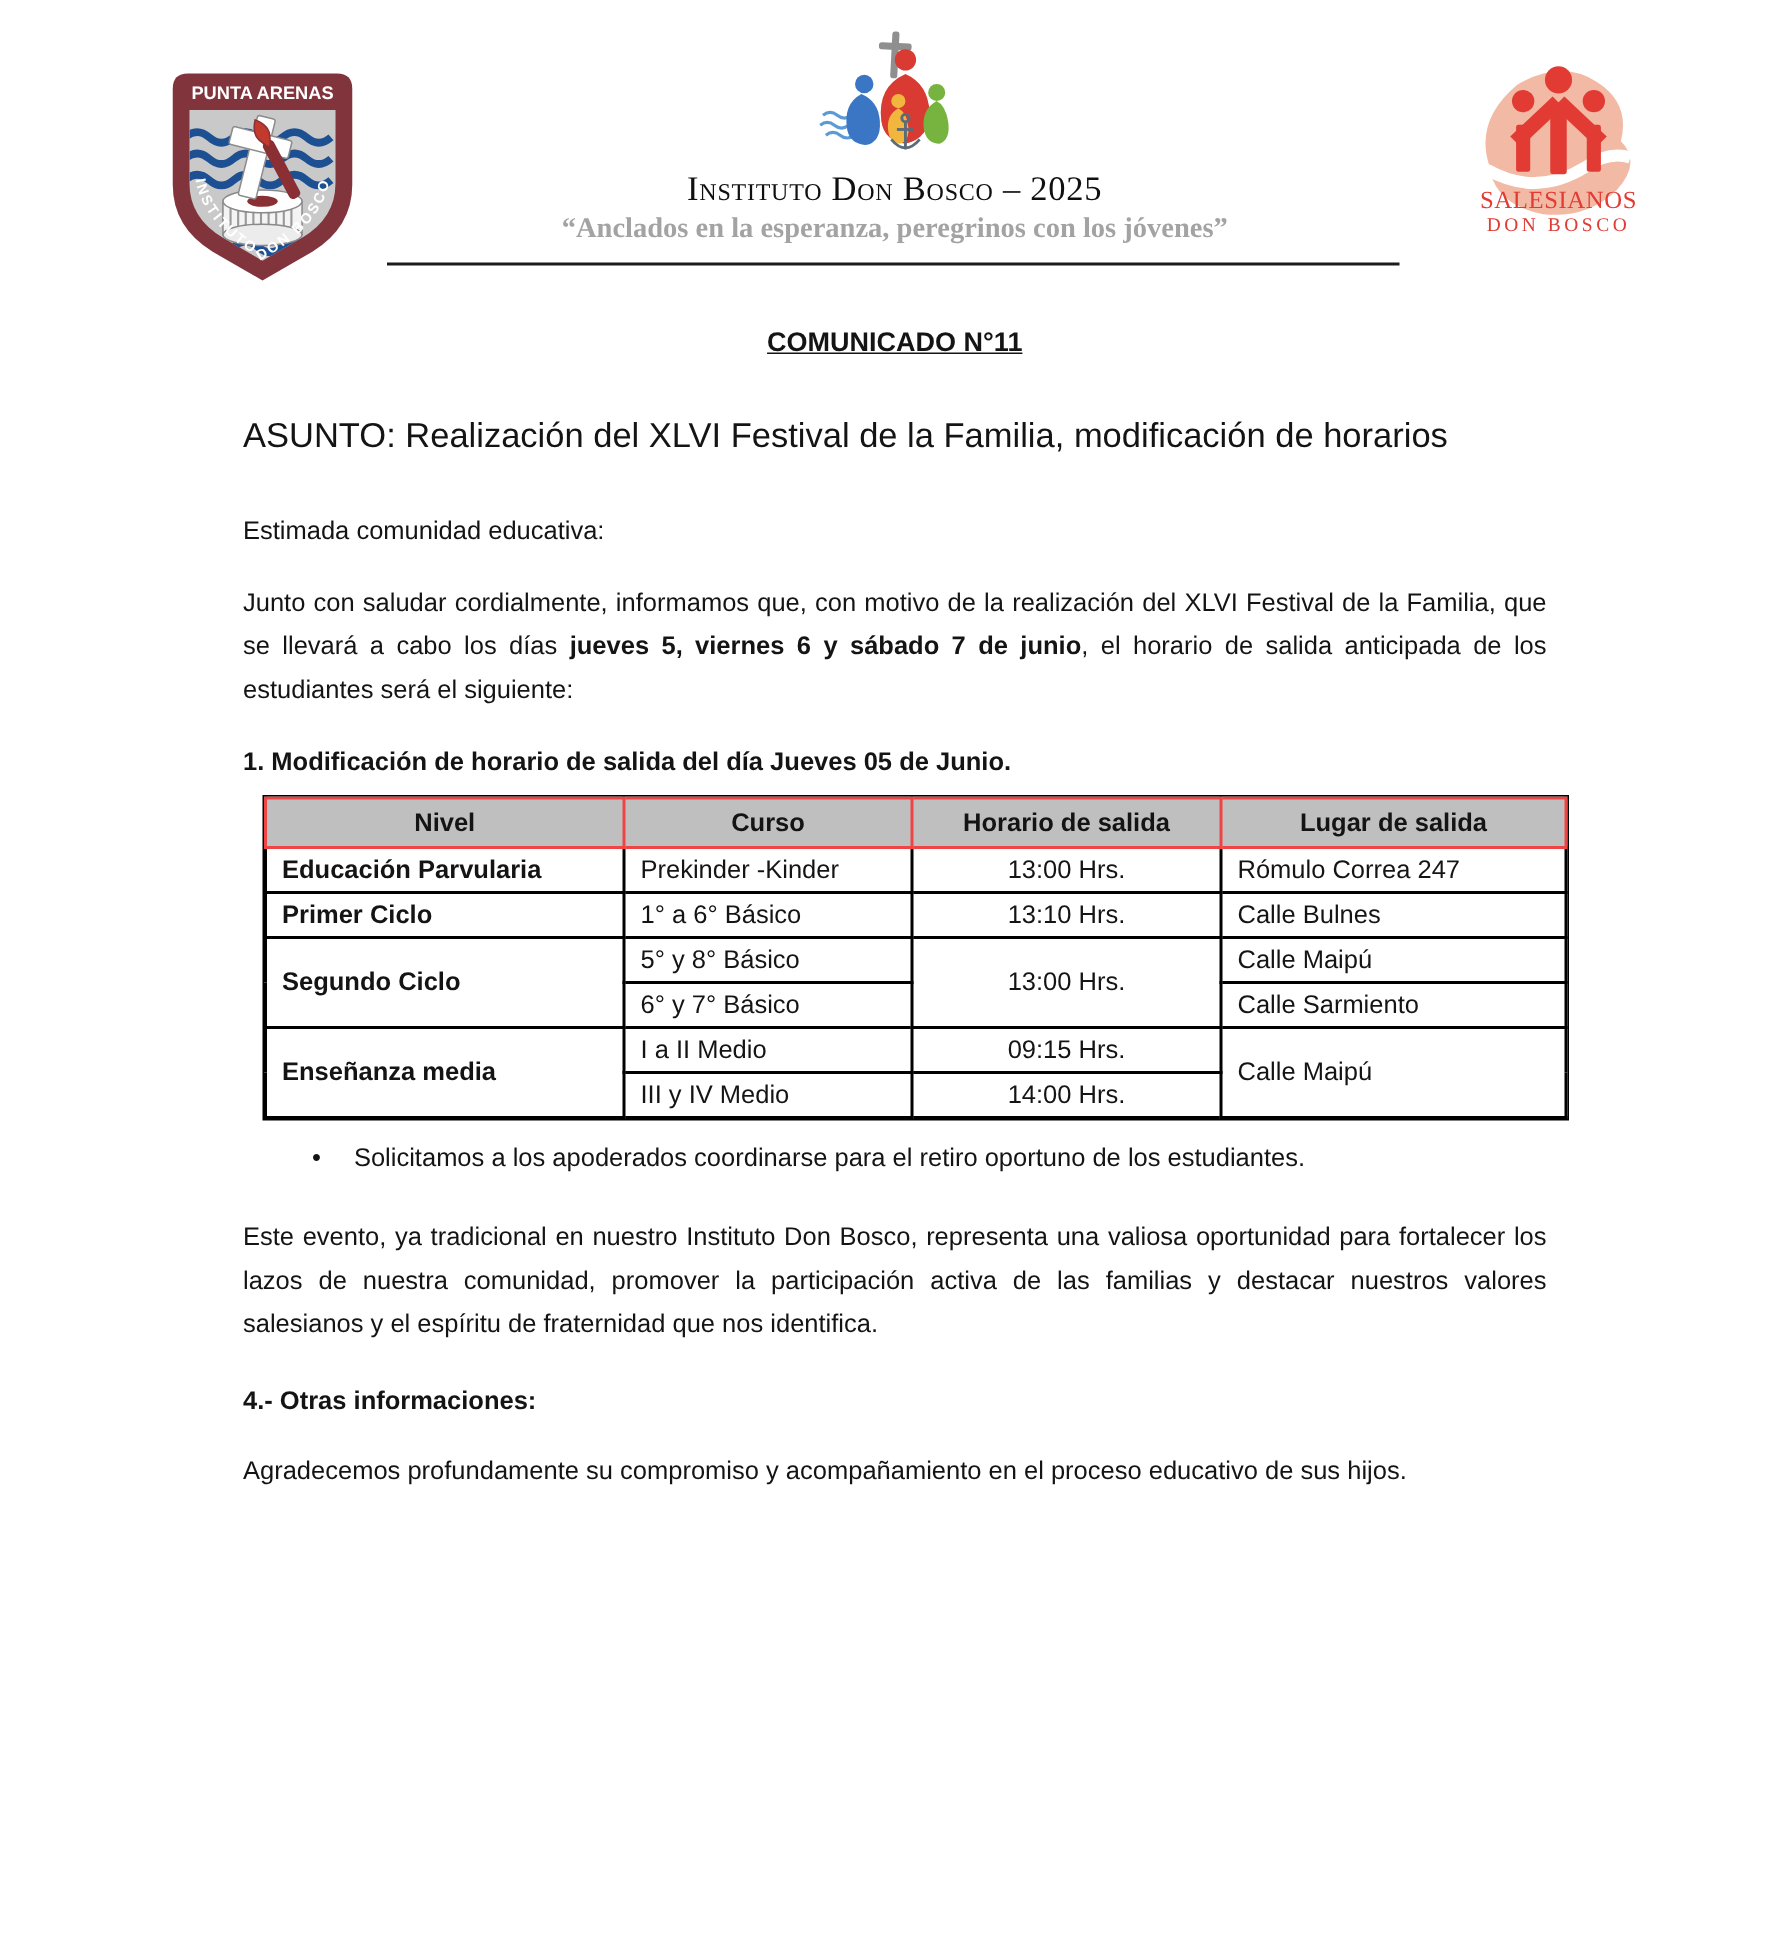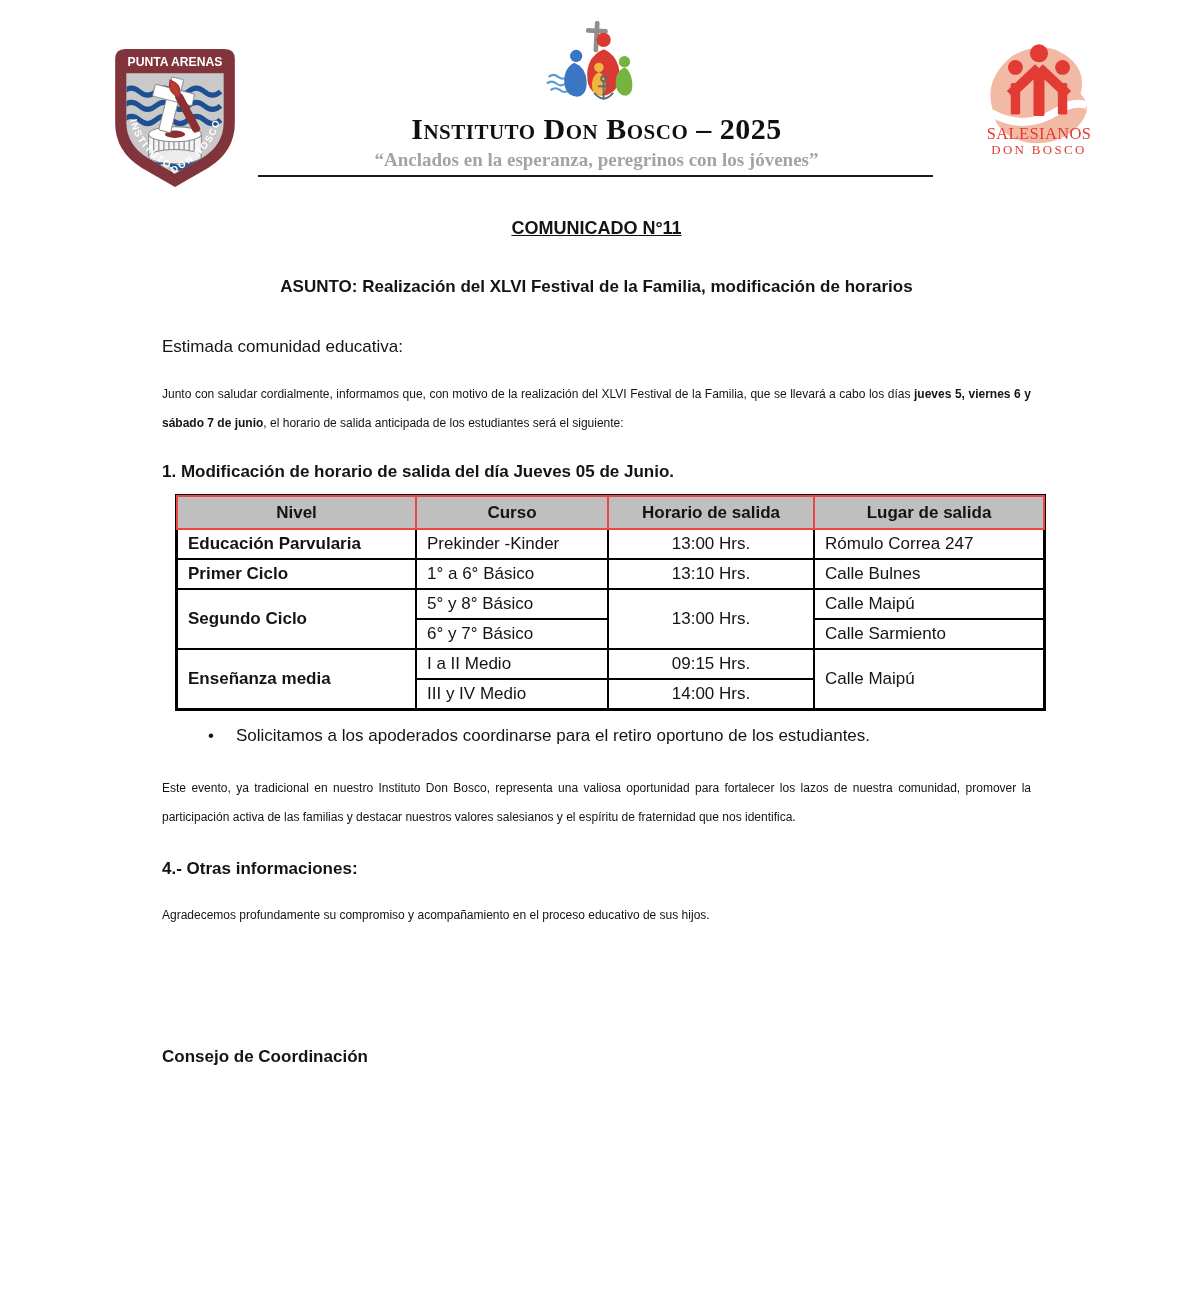--- a/index.html
+++ b/index.html
@@ -7,37 +7,37 @@
   .page {
     width:1193px; height:1088px; background:#fff; position:relative;
     font-family:"Liberation Sans", sans-serif; color:#141414; overflow:hidden;
   }
   
   .header { position:relative; height:196px; }
   .logo-left  { position:absolute; left:113px; top:47px; }
   .logo-right { position:absolute; left:980px; top:36px; }
   .header-center { position:absolute; left:0; right:0; top:20px; text-align:center; }
   .inst-title {
-    font-family:"Liberation Serif", serif; font-weight:bold; font-size:30px;
+    font-family:"Liberation Serif", serif; font-weight:normal; font-size:23px;
     font-variant:small-caps; letter-spacing:0.5px; color:#101010; margin-top:-2px;
   }
   .inst-subtitle {
     font-family:"Liberation Serif", serif; font-weight:bold; font-size:19px;
     color:#a3a3a3; margin-top:3px;
   }
   .header-rule {
     position:absolute; top:175px; left:258px; width:675px;
     border-top:2.5px solid #1c1c1c;
   }
   
   .content { padding:0 162px; }
   .comunicado { text-align:center; font-weight:bold; font-size:18px; margin-top:22px;text-decoration:underline; }
-  .asunto { text-align:center; font-weight:bold; font-size:17px; margin-top:38px; }
+  .asunto { font-weight:normal; font-size:23px; margin-top:38px; }
   .greeting { font-size:17px; margin-top:40px; }
-  .para { font-size:12px; line-height:29px; text-align:justify; }
+  .para { font-size:17px; line-height:29px; text-align:justify; }
   .intro { margin-top:23px; }
   .section-title { font-weight:bold; font-size:17px; margin-top:24px; }
   
   table.schedule {
     border-collapse:collapse; margin-top:13px; margin-left:14px;
     width:867px; table-layout:fixed; outline:1px solid #000;
   }
   .schedule th {
     background:#bfbfbf; border:2px solid #ef4444; font-size:17px; font-weight:bold;
     text-align:center; height:33px; padding:0 4px;

